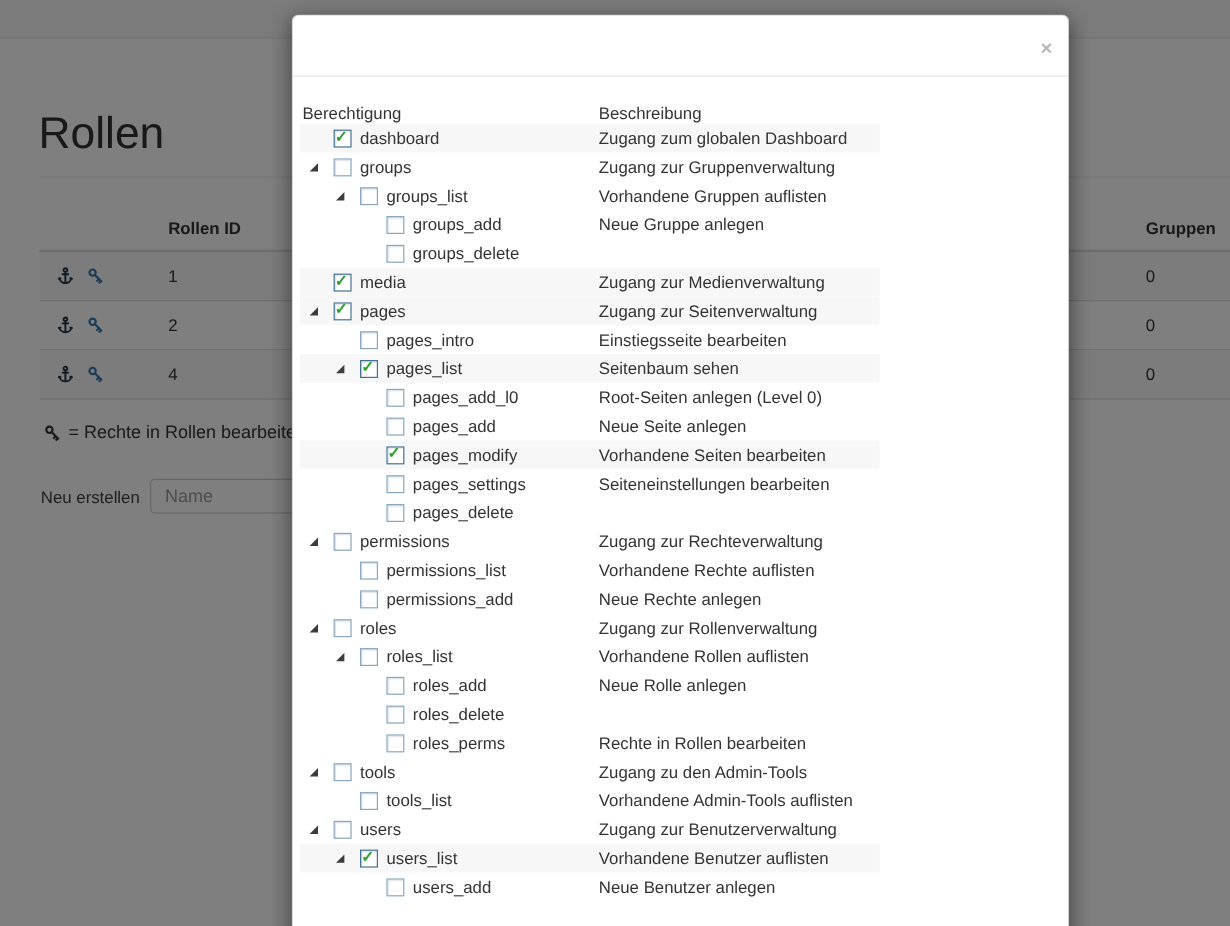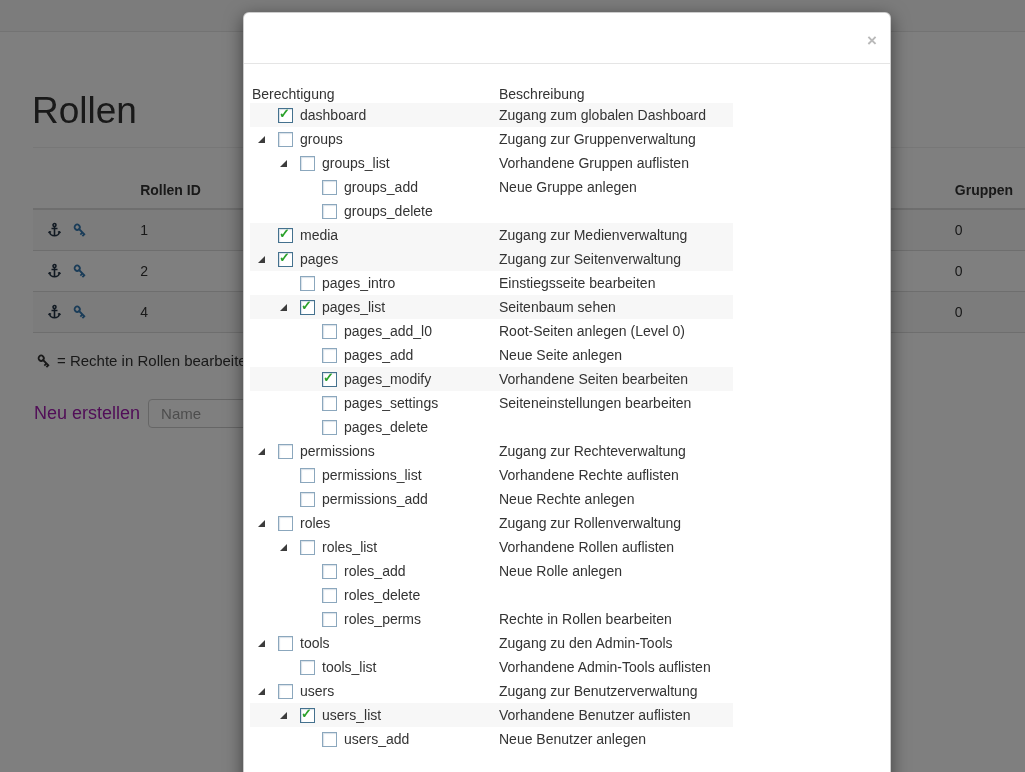--- a/index.html
+++ b/index.html
@@ -16,21 +16,21 @@
   .rt-head{display:flex;height:36px;align-items:center;border-bottom:2px solid #ddd;font-weight:bold;}
   .rt-row{display:flex;height:40px;align-items:center;border-bottom:1px solid #ddd;}
   .rt-row.striped{background:#f9f9f9;}
   .c-actions{width:95px;padding-left:14px;box-sizing:border-box;display:flex;gap:9px;align-items:center;}
   .c-id{width:848px;padding-left:14px;box-sizing:border-box;}
   .c-groups{width:80px;white-space:nowrap;}
   .icon-btn{display:inline-flex;width:16px;height:16px;cursor:pointer;}
   .legend{position:absolute;left:36px;top:352px;display:flex;align-items:center;gap:5px;
           font-size:15px;color:#333;}
   .create-row{position:absolute;left:34px;top:399px;display:flex;align-items:center;}
-  .create-label{font-size:18px;color:#a21caf;margin-right:8px;}
+  .create-label{font-size:14px;color:#404040;margin-right:8px;}
   .create-input{width:210px;height:27px;border:1px solid #ccc;border-radius:4px;
                 font-size:15px;padding:0 12px;color:#555;font-family:"Liberation Sans",sans-serif;}
   .create-input::placeholder{color:#9b9b9b;}
   
   .backdrop{position:absolute;inset:0;background:rgba(0,0,0,0.5);z-index:10;}
   .modal{position:absolute;left:243px;top:12px;width:648px;height:900px;z-index:20;
          background:#fff;border:1px solid rgba(0,0,0,.2);border-radius:6px;
          box-shadow:0 5px 18px rgba(0,0,0,.5);box-sizing:border-box;}
   .modal-header{position:relative;height:50px;border-bottom:1px solid #e5e5e5;}
   .modal-close{position:absolute;right:13px;top:19px;font-size:17px;font-weight:bold;

